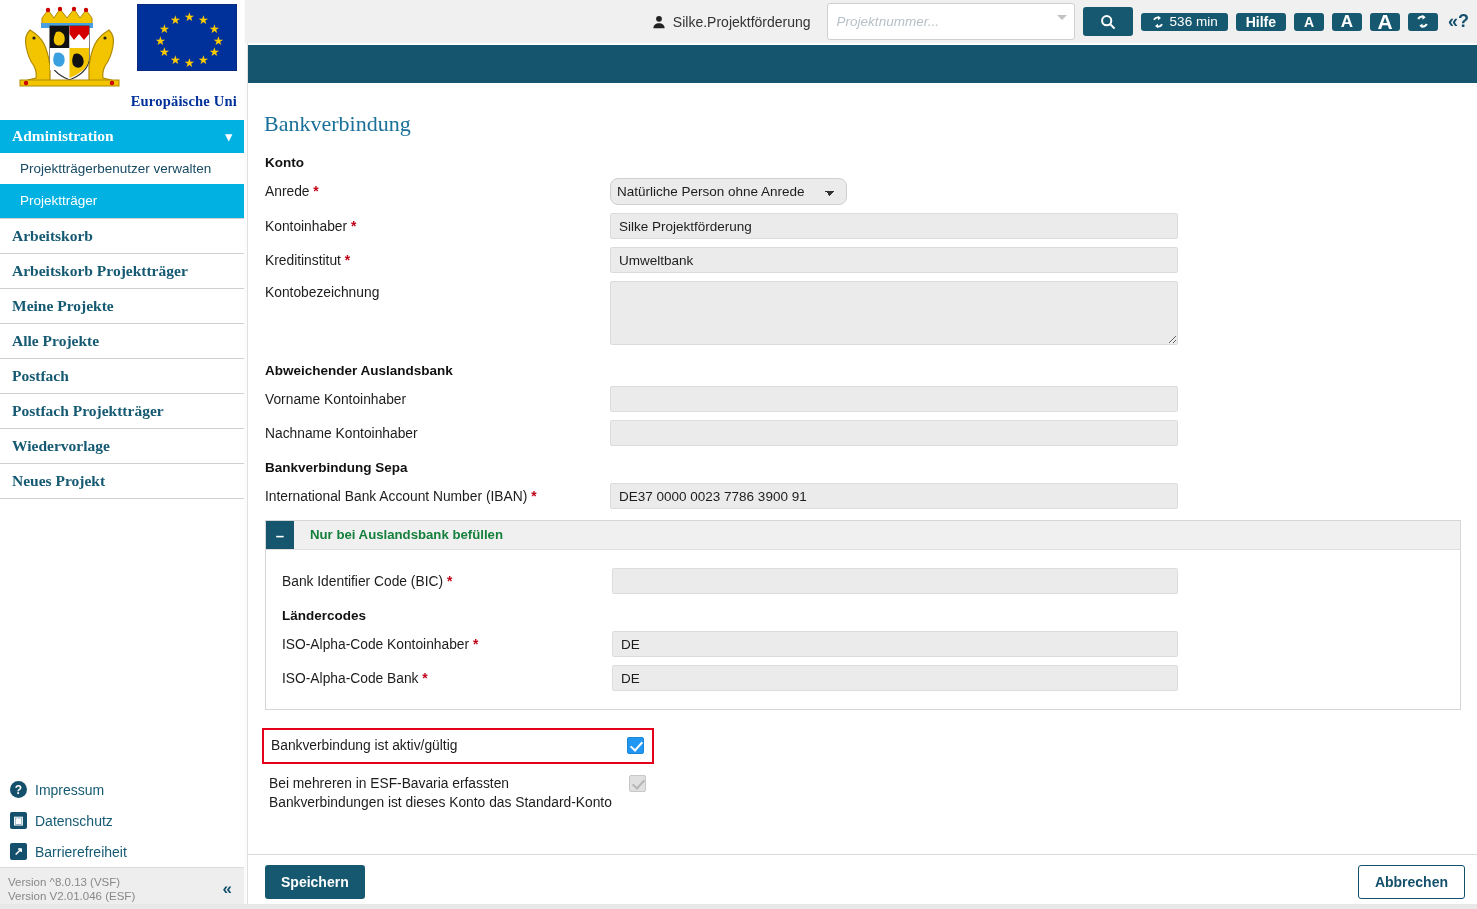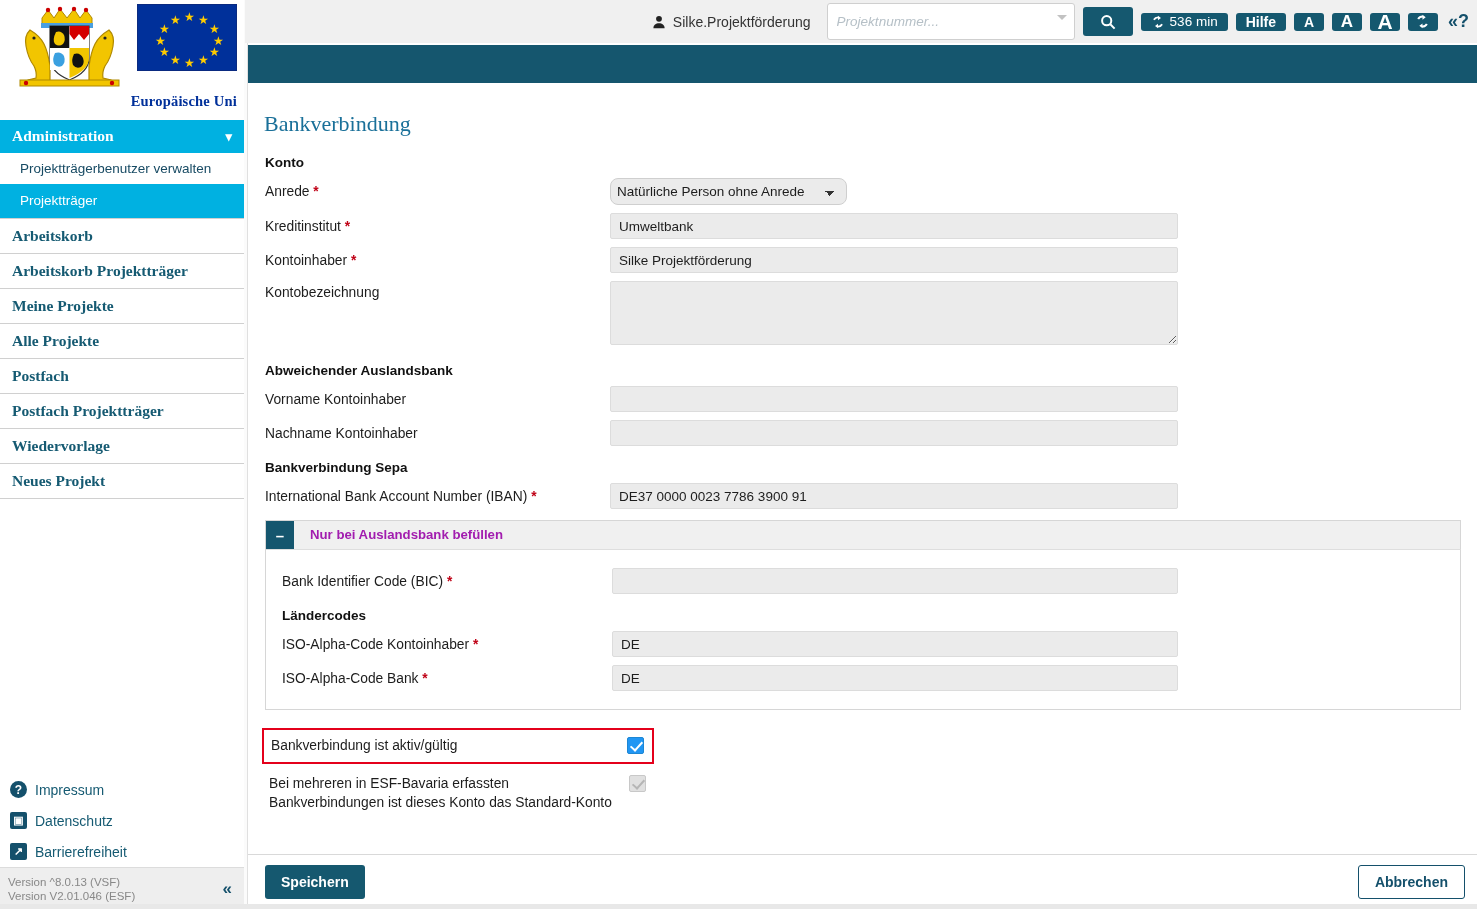--- a/index.html
+++ b/index.html
@@ -200,21 +200,21 @@
     margin: -1px -1px 0 -1px;
   }
   .panel-toggle {
     width: 28px; background: #15566e; color: #fff;
     display: flex; align-items: center; justify-content: center;
     font-size: 15px; font-weight: bold; cursor: pointer;
   }
   .panel-title {
     flex: 1; display: flex; align-items: center;
     padding: 6px 0 7px 16px;
-    font-size: 13.2px; font-weight: bold; color: #a21caf;
+    font-size: 13.2px; font-weight: bold; color: #15803d;
   }
   .panel-body { padding: 10px 0 18px 0; }
   .panel .frow { margin-left: 16px; }
   .panel .flabel { width: 330px; }
   .panel .inp { width: 566px; }
   .panel .section-head { margin-left: 16px; }
 
   
   .cb-block { margin: 18px 0 0 14px; }
   .cb-row {
@@ -442,35 +442,35 @@
       </div>
       <div class="fctl">
         <select class="sel">
           <option>Natürliche Person ohne Anrede</option>
         </select>
       </div>
     </div>
 
     <div class="frow">
       <div class="flabel">
+        <span>Kontoinhaber</span>
+        <span class="req">*</span>
+      </div>
+      <div class="fctl">
+        <input class="inp" value="Silke Projektförderung" style="">
+      </div>
+    </div>
+
+    <div class="frow">
+      <div class="flabel">
         <span>Kreditinstitut</span>
         <span class="req">*</span>
       </div>
       <div class="fctl">
         <input class="inp" value="Umweltbank" style="">
-      </div>
-    </div>
-
-    <div class="frow">
-      <div class="flabel">
-        <span>Kontoinhaber</span>
-        <span class="req">*</span>
-      </div>
-      <div class="fctl">
-        <input class="inp" value="Silke Projektförderung" style="">
       </div>
     </div>
 
     <div class="frow" style="align-items:flex-start;">
       <div class="flabel" style="padding-top:4px;">
         <span>Kontobezeichnung</span>
       </div>
       <div class="fctl">
         <textarea class="ta" style=""></textarea>
       </div>

